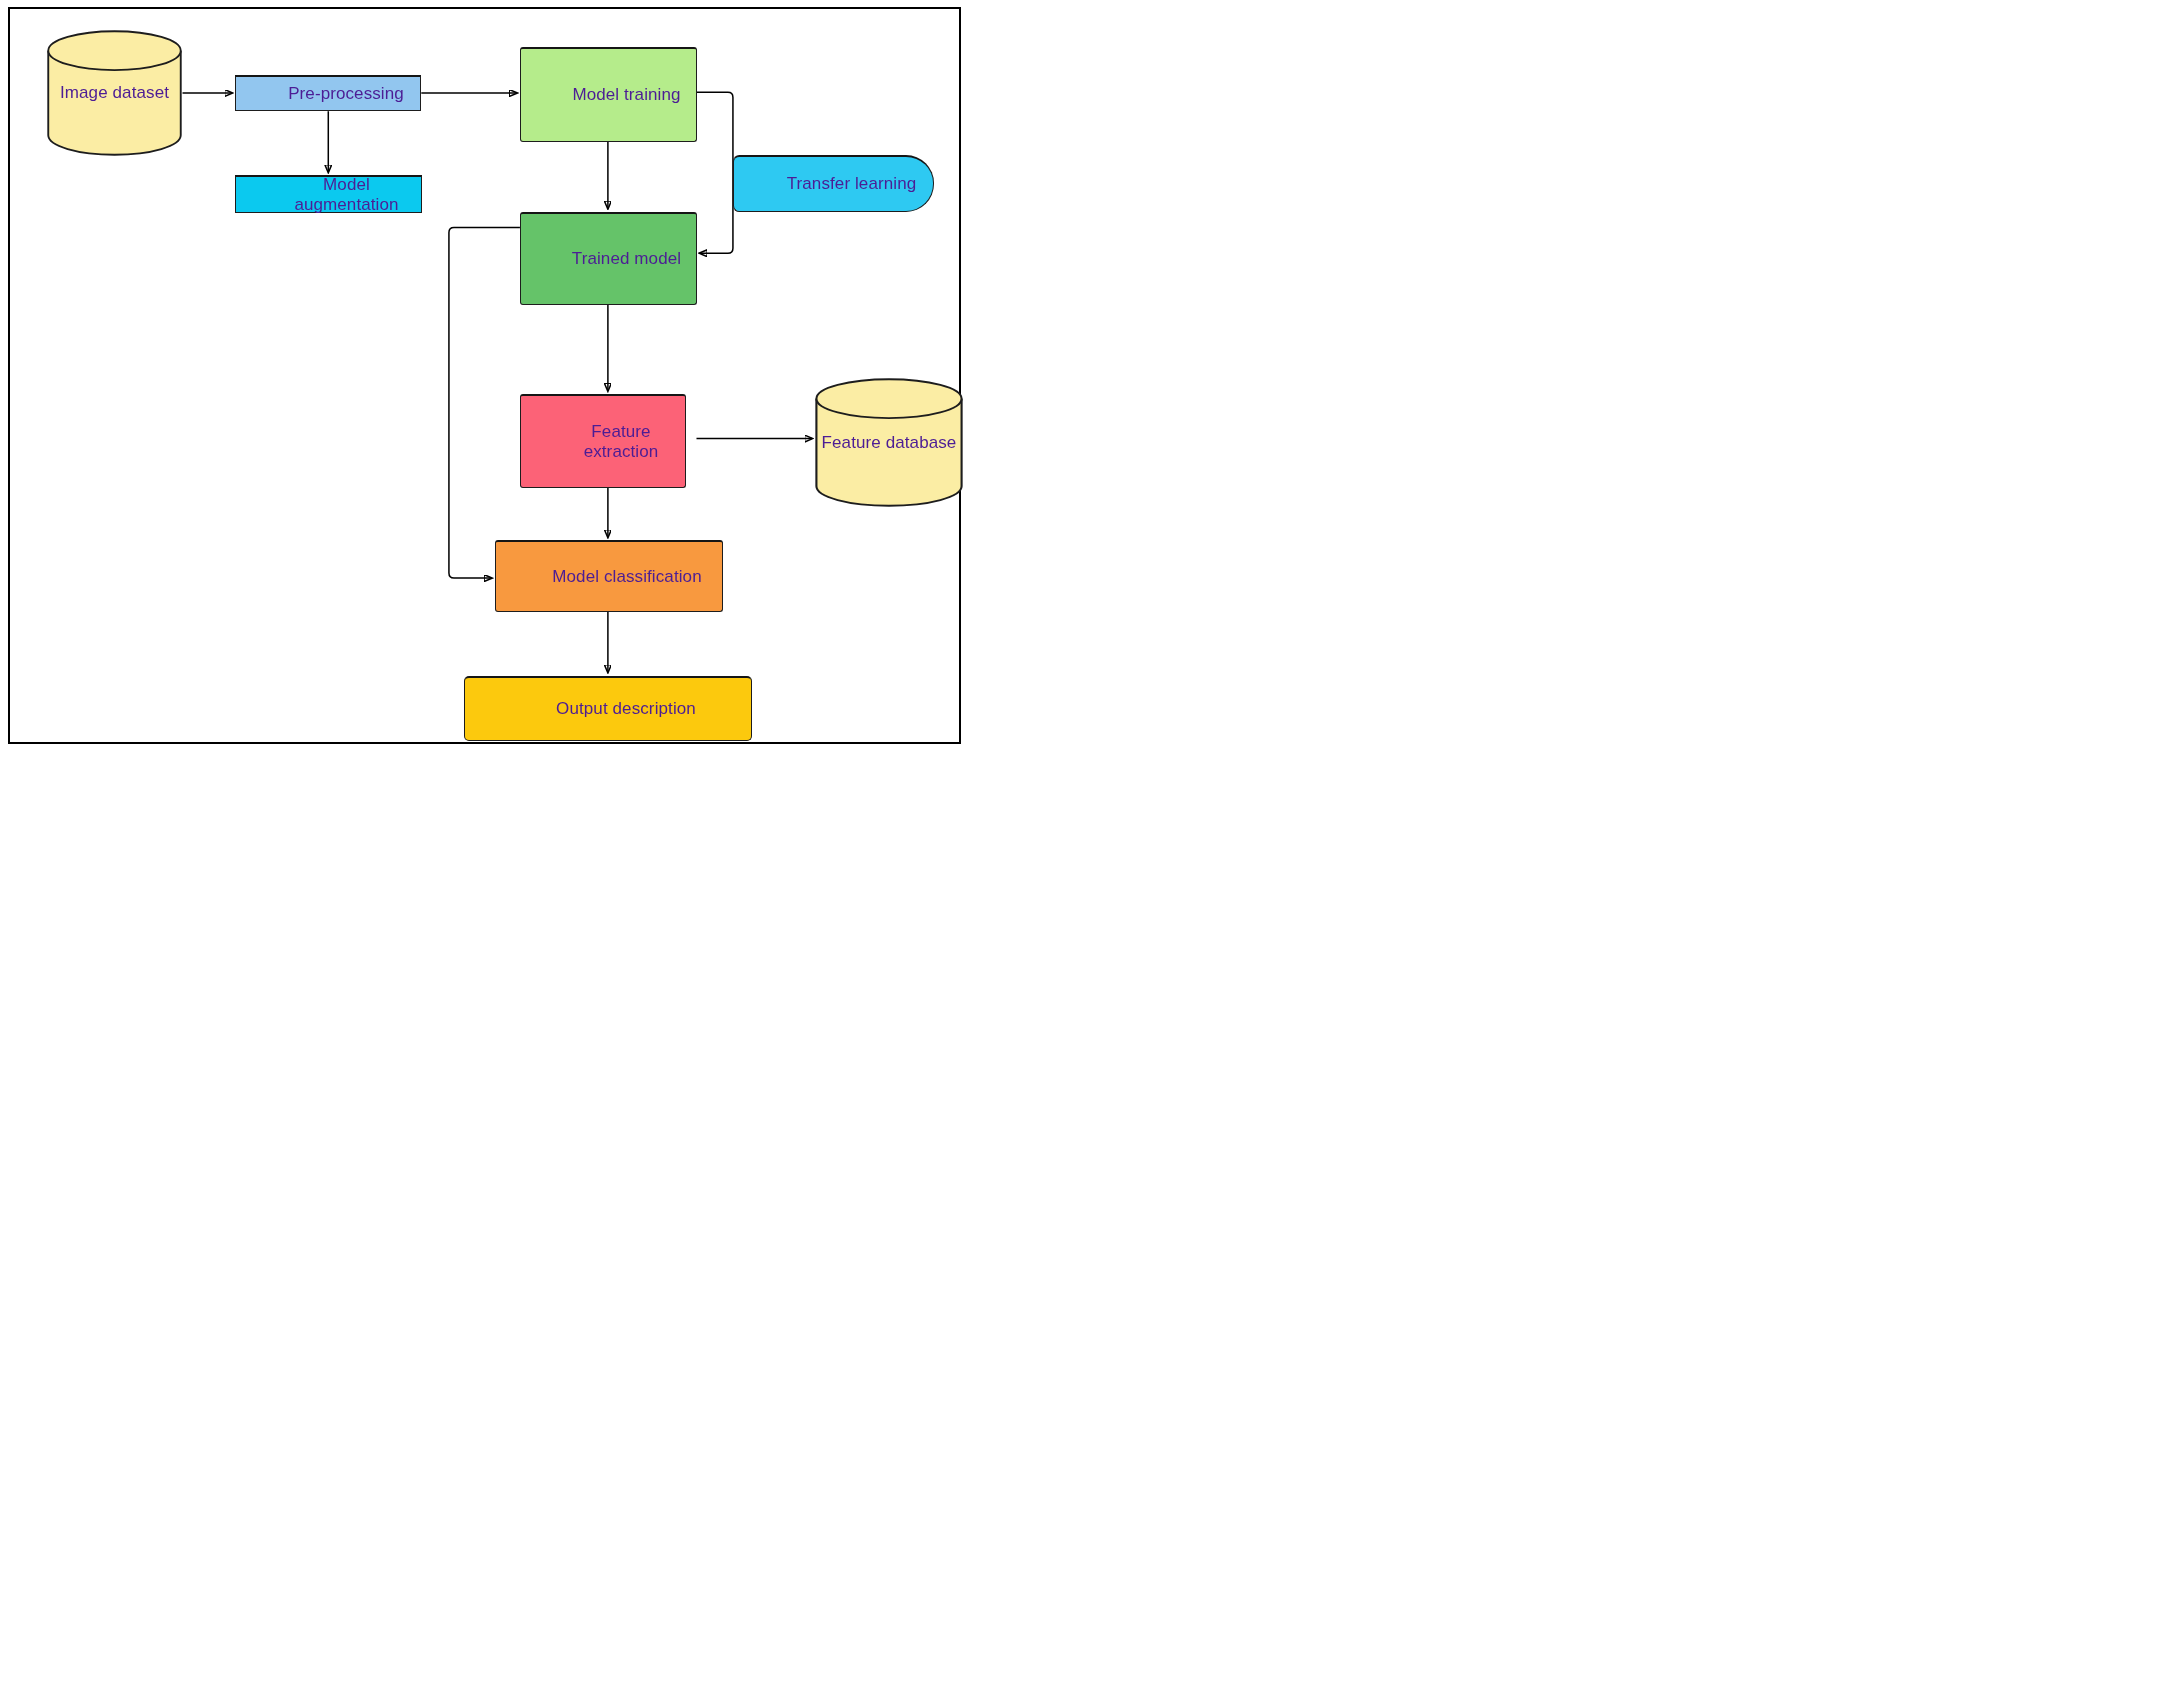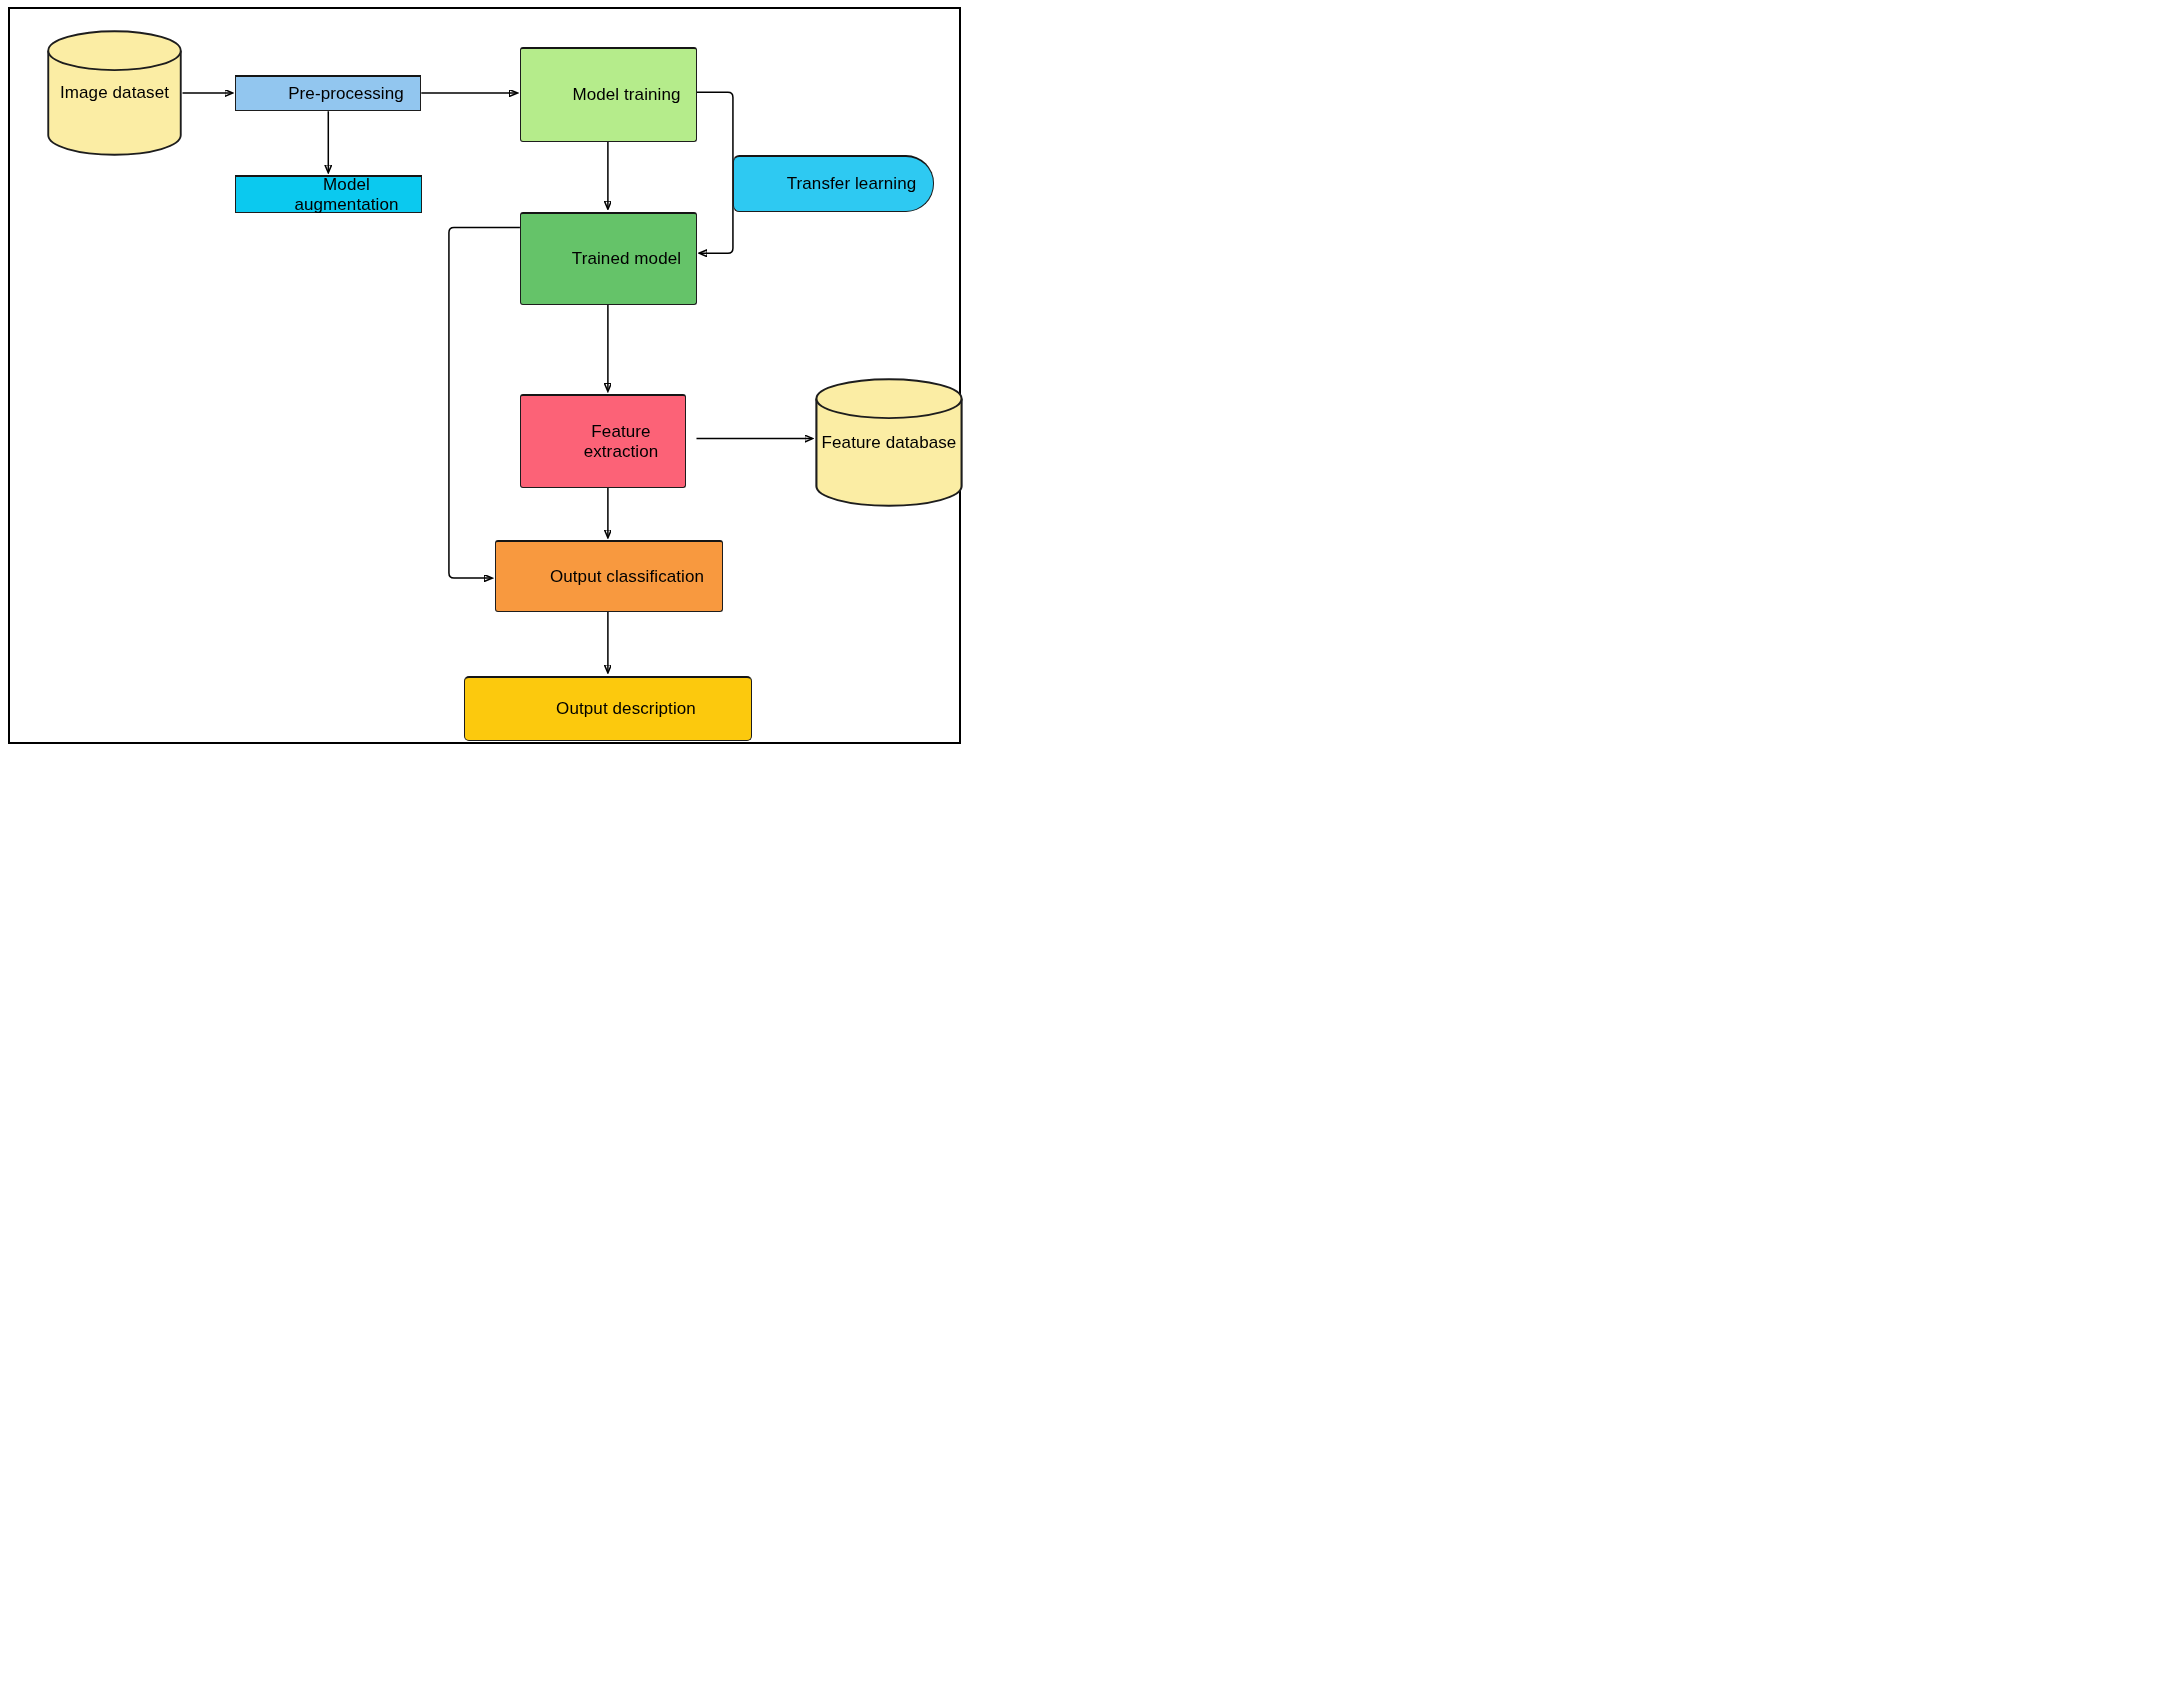--- a/index.html
+++ b/index.html
@@ -23,21 +23,21 @@
     background: #ffffff;
     box-sizing: border-box;
   }
   .node {
     position: absolute;
     box-sizing: border-box;
     display: flex;
     align-items: center;
     justify-content: center;
     text-align: center;
-    color: #000000;
+    color: #4c1d95;
     font-size: 17px;
     letter-spacing: 0.1px;
     z-index: 2;
   }
   .box {
     border: 1.3px solid #1d1d1d;
     border-top-width: 2.5px;
     border-top-color: #151515;
     padding-left: 36px;
   }
@@ -123,20 +123,20 @@
 
   <div class="node cyl" style="left:815px; top:378px; width:148px; height:129px;">
     <svg viewBox="0 0 210 206" preserveAspectRatio="none">
       <path d="M2,33 L2,173 A103,31 0 0 0 208,173 L208,33" stroke="#1d1d1d" stroke-width="3" fill="#FBEDA4"></path>
       <ellipse cx="105" cy="33" rx="103" ry="31" stroke="#1d1d1d" stroke-width="3" fill="#FBEDA4"></ellipse>
     </svg>
     <div class="label">Feature database</div>
   </div>
 
   <div class="node box rounded" style="left: 495px; top: 540px; width: 228px; height: 72px; background-color: rgb(248, 153, 63);">
-    <span>Output classification</span>
+    <span>Model classification</span>
   </div>
 
   <div class="node box" style="left: 464px; top: 676px; width: 288px; height: 65px; border-radius: 5px; background-color: rgb(252, 201, 13);">
     <span>Output description</span>
   </div>
 </div>
 
 
 </body></html>

